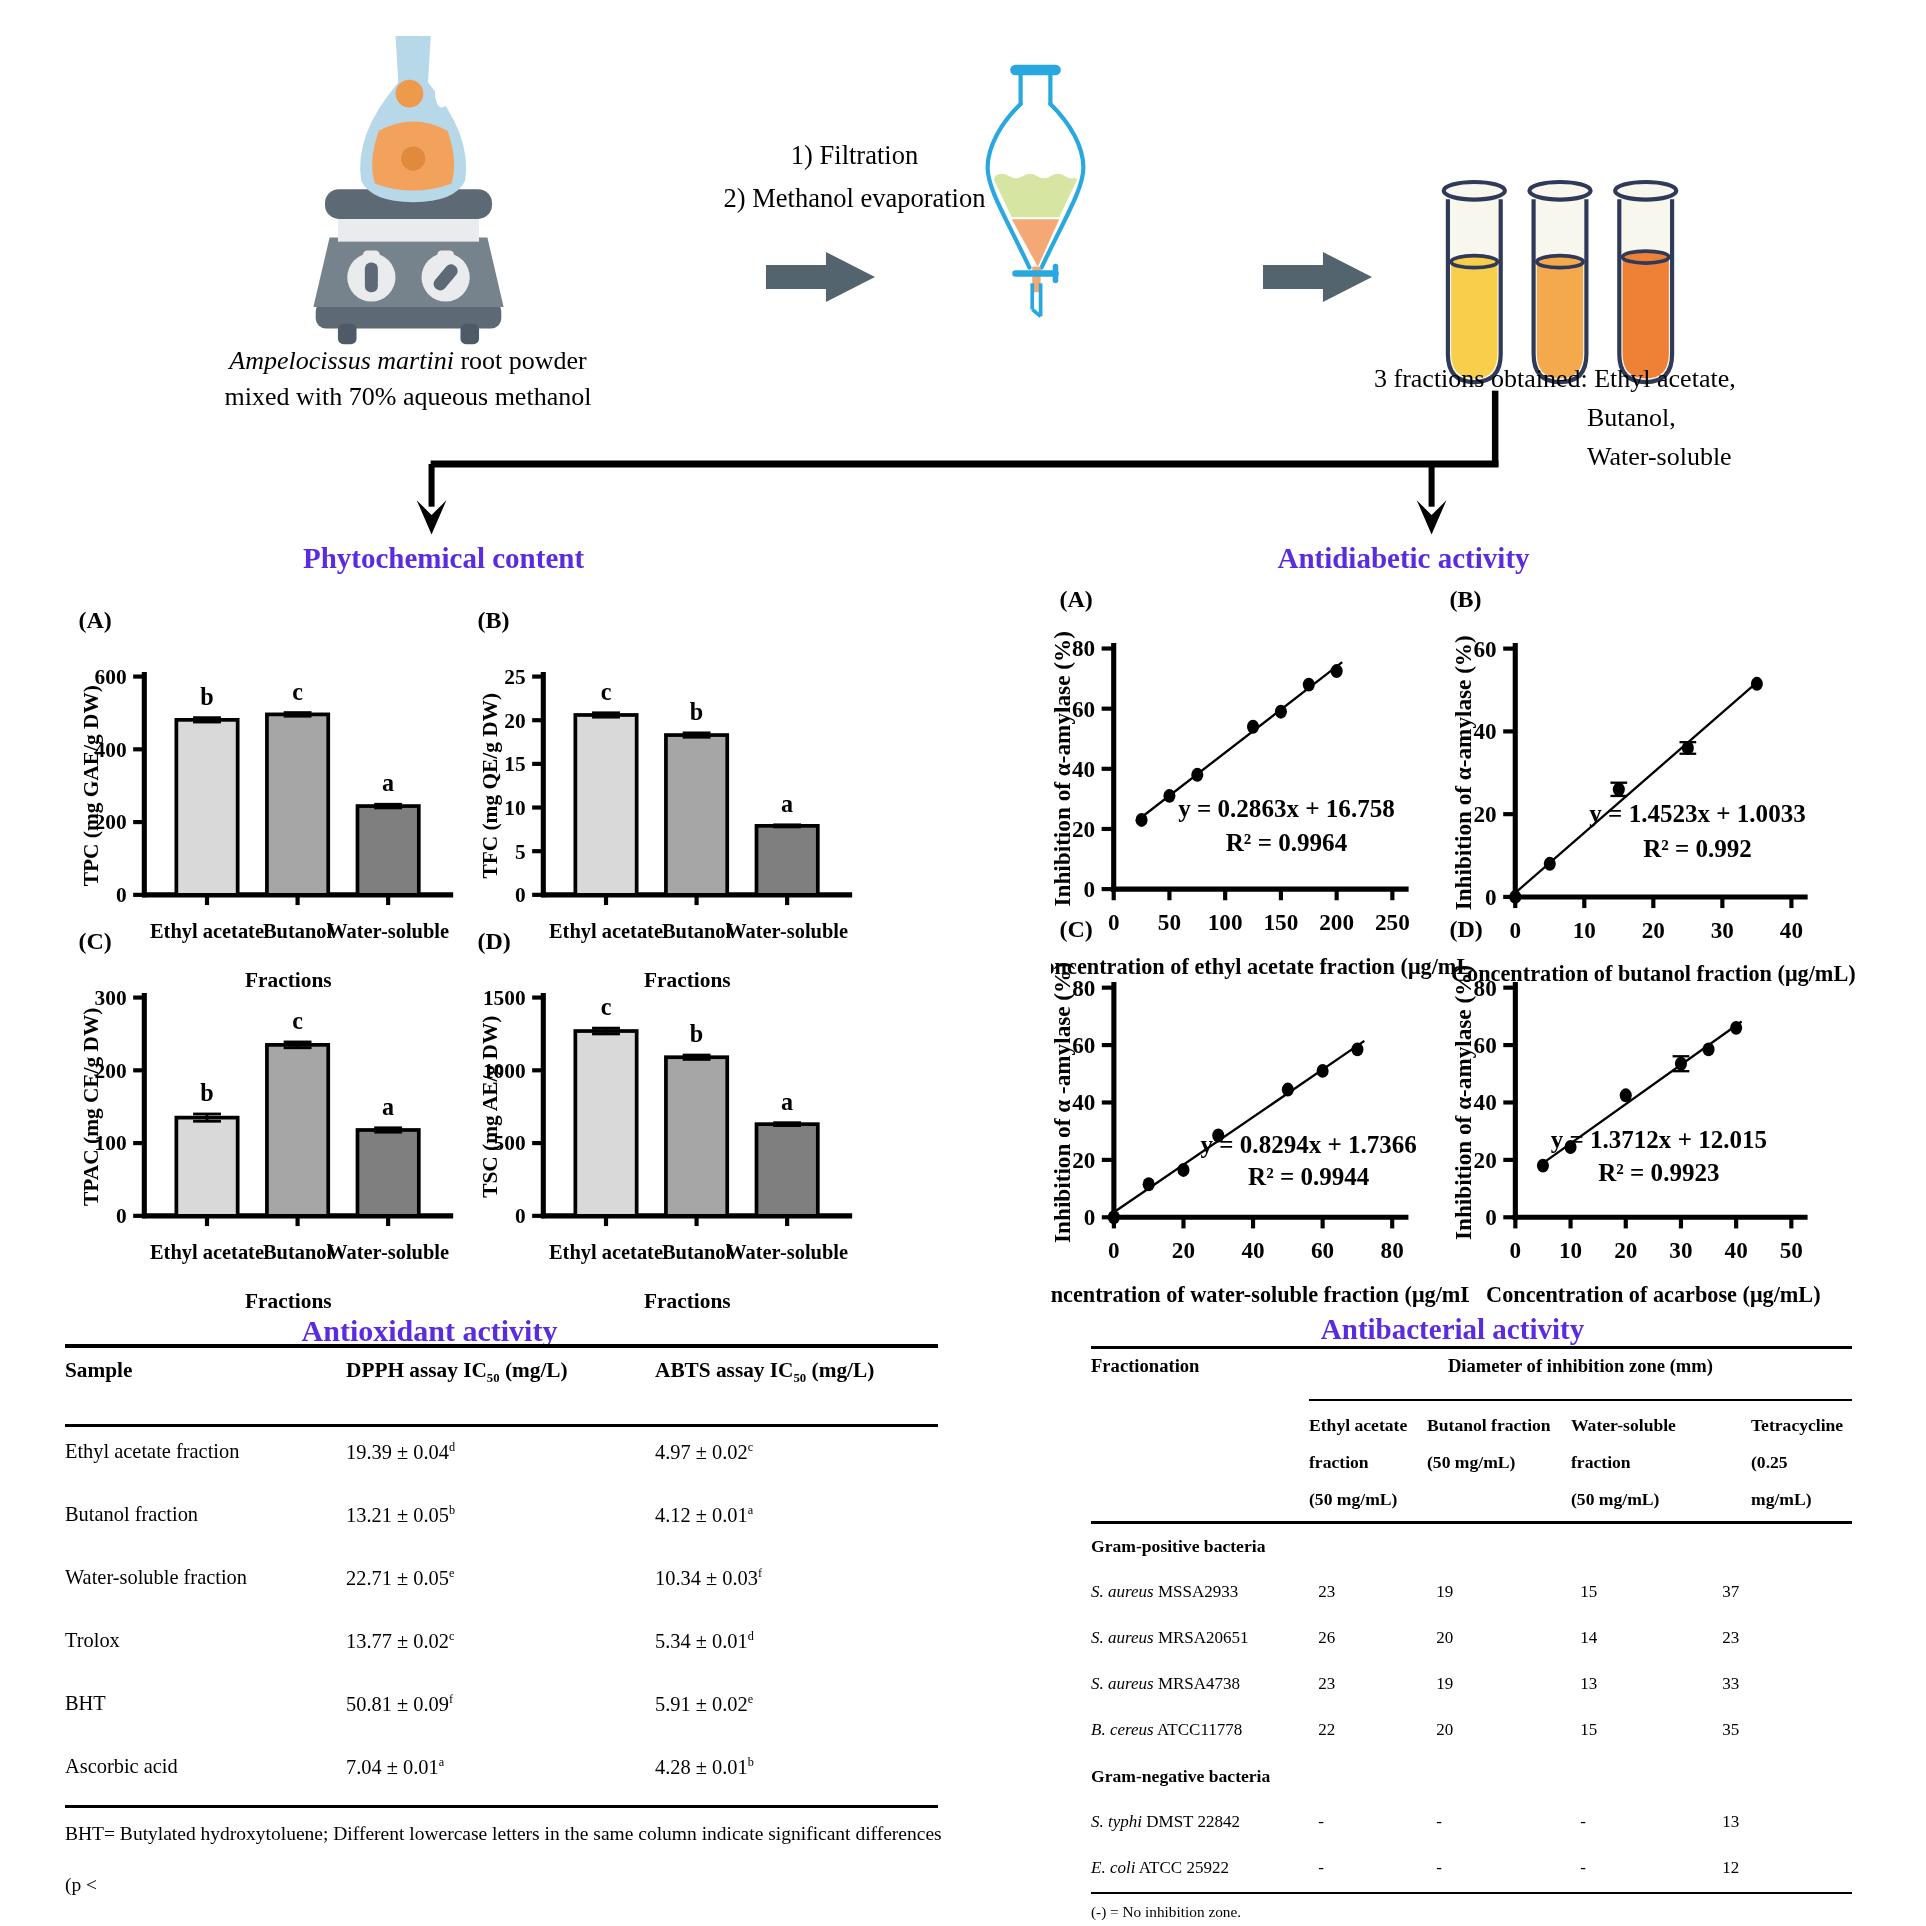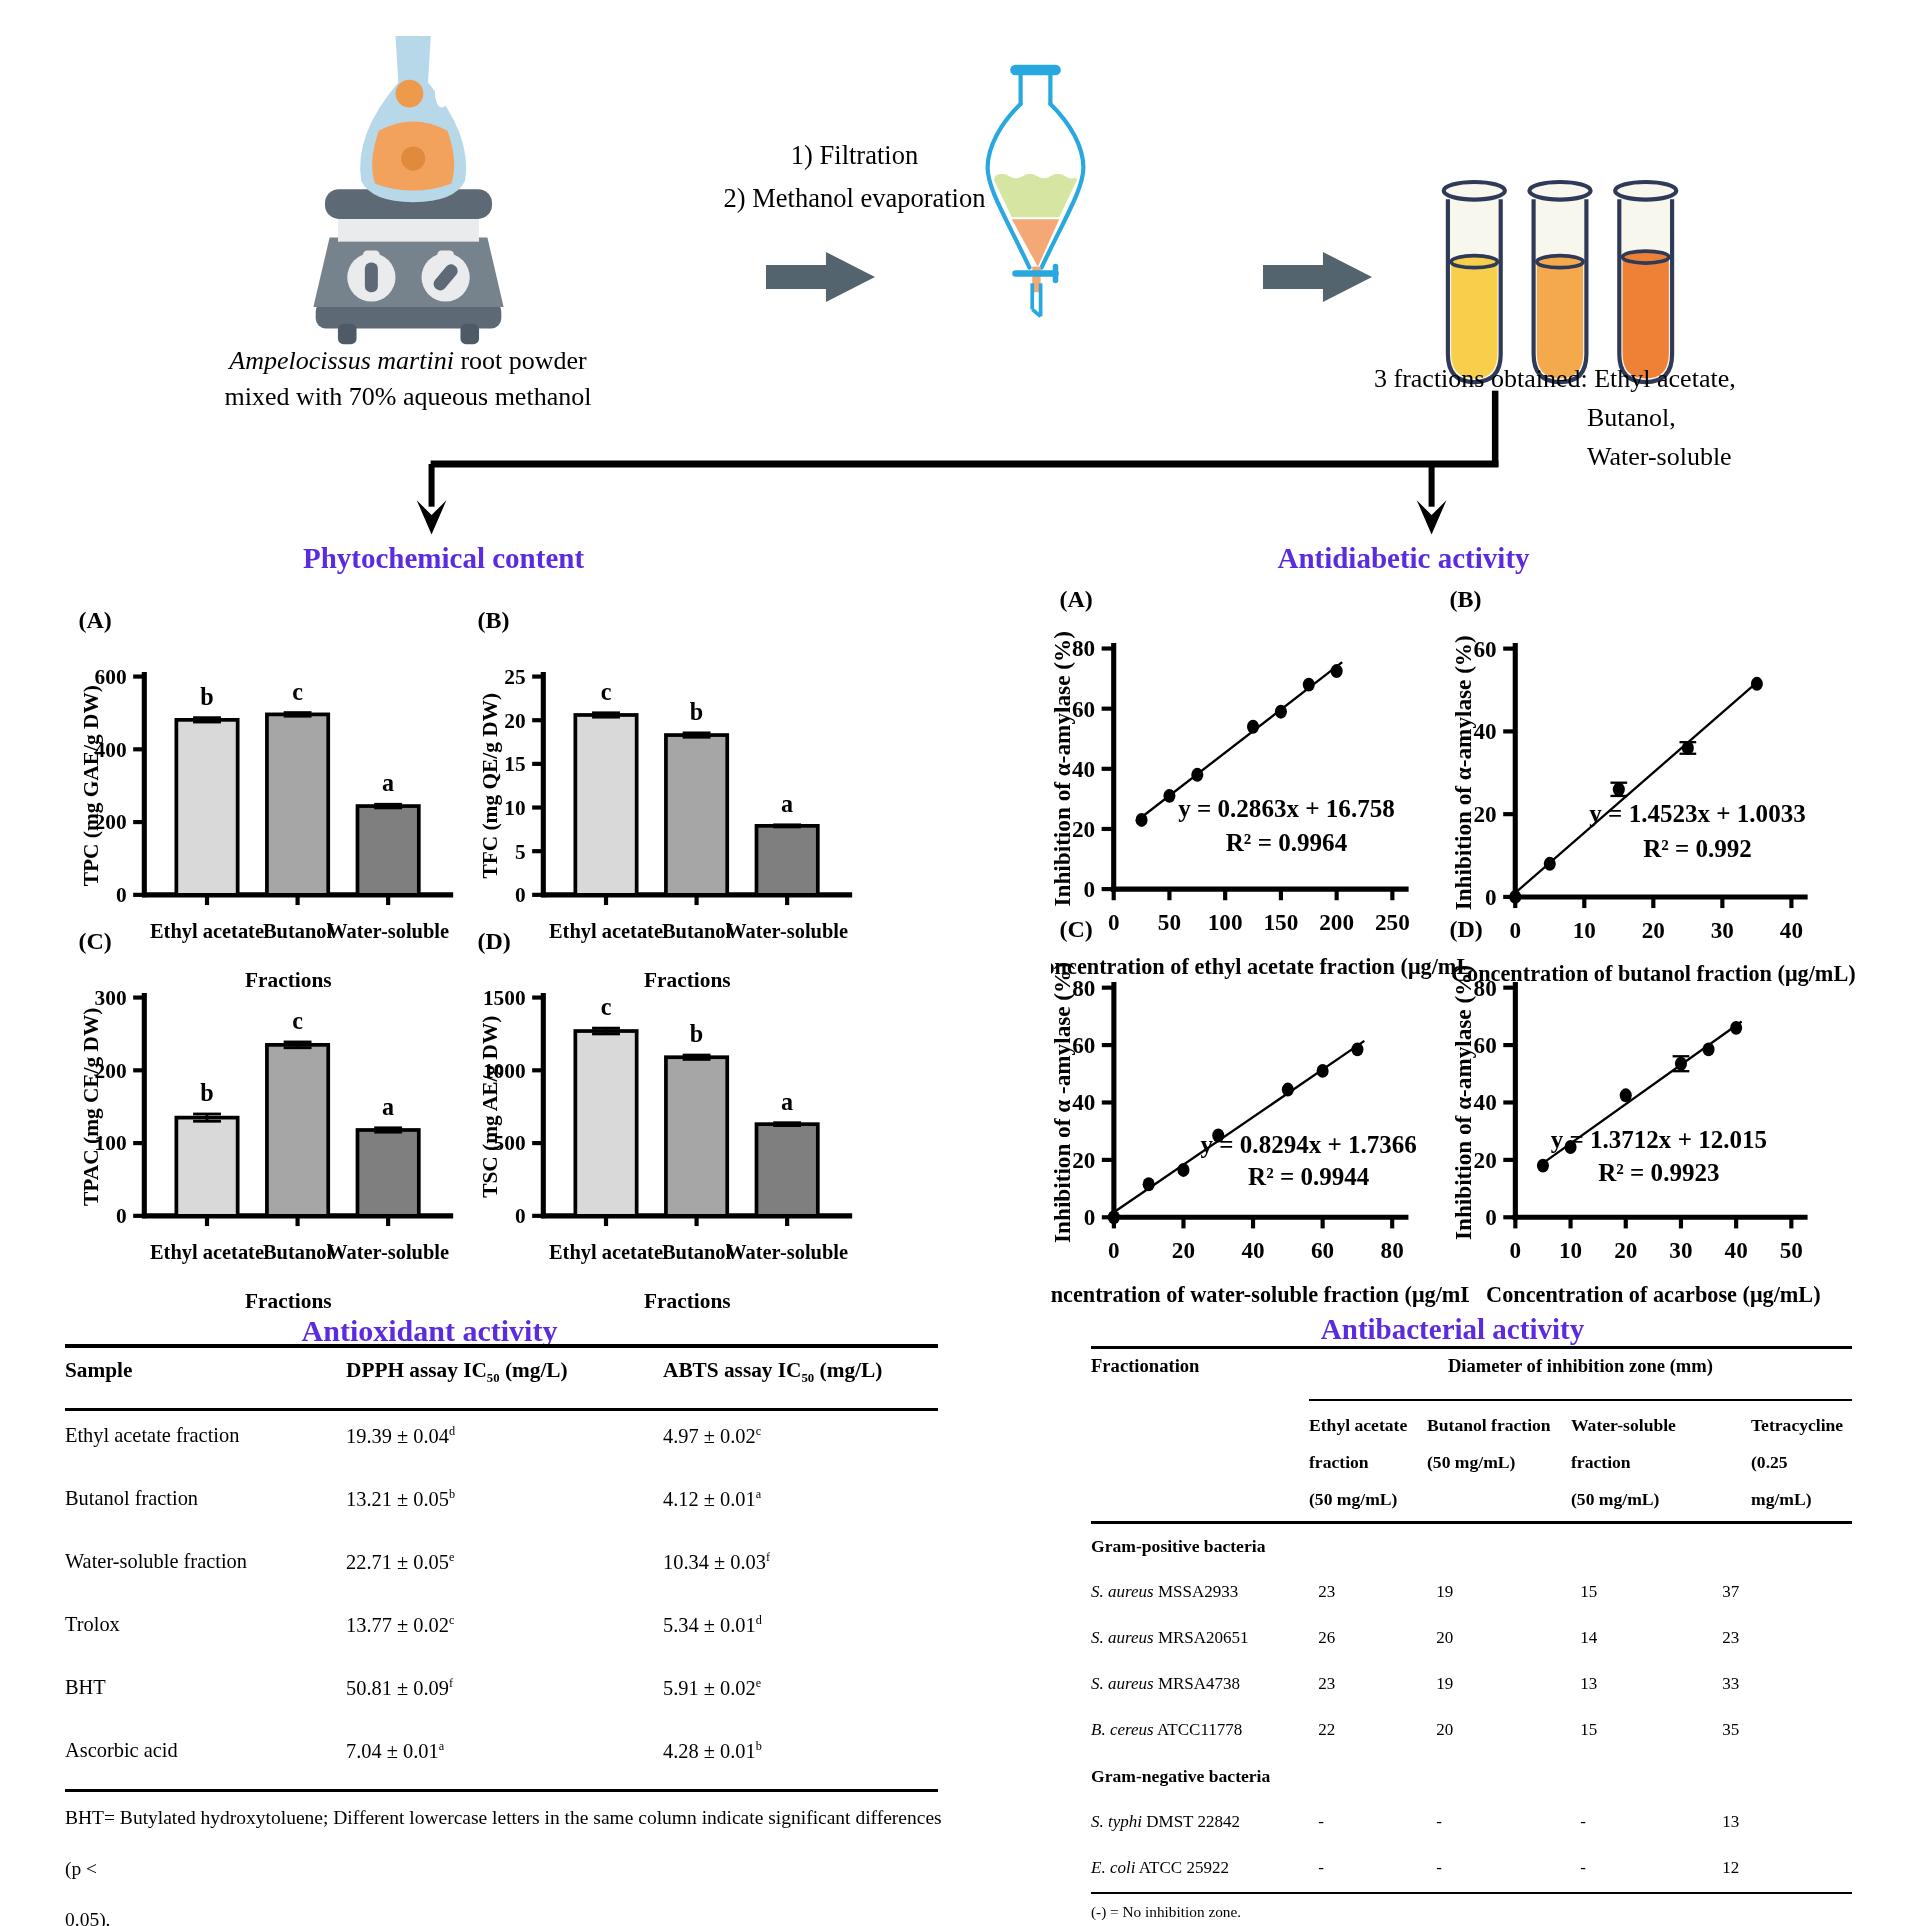--- a/index.html
+++ b/index.html
@@ -10,21 +10,21 @@
   .it{font-style:italic;}
   .cap{font-size:26px;line-height:36px;}
   .steps{font-size:26.5px;line-height:43px;text-align:center;}
   .ptitle{font-weight:bold;color:#5b2be0;font-size:29px;text-align:center;}
   .rule{position:absolute;background:#000;}
   
   .ao-head{display:flex;font-weight:bold;font-size:21.3px;}
   .ao-row{display:flex;font-size:20.4px;height:63px;align-items:flex-start;padding-top:13px;box-sizing:border-box;}
   .ao-c1{width:281px;}
   .ao-c2{width:309px;}
-  .ao-c3{flex:1;margin-left:8px;}
+  .ao-c3{flex:1;}
   sup{font-size:60%;}
   sub{font-size:60%;}
   
   .ab-span-head{font-weight:bold;font-size:18.6px;}
   .ab-colhead{font-weight:bold;font-size:17.6px;line-height:37px;}
   .ab-row{display:flex;font-size:17px;height:46px;align-items:flex-start;padding-top:12px;box-sizing:border-box;justify-content:space-between;}
   .ab-sec{font-weight:bold;font-size:17.6px;height:46px;padding-top:12px;box-sizing:border-box;}
   .ab-name{width:218px;}
   .ab-v1{width:118px;padding-left:9.3px;box-sizing:border-box;}
   .ab-v2{width:144px;padding-left:9.3px;box-sizing:border-box;}
@@ -472,21 +472,21 @@
           <text x="457.5" y="769" font-size="48" font-weight="bold" text-anchor="middle" fill="#000" font-family="Liberation Serif, DejaVu Serif, serif">Concentration of acarbose (μg/mL)</text>
           <text x="65" y="339.5" font-size="50" font-weight="bold" text-anchor="middle" fill="#000" font-family="Liberation Serif, DejaVu Serif, serif" transform="rotate(-90 65 339.5)">Inhibition of α-amylase (%)</text>
         </svg>
       </div>
     </div>
 
   <div class="abs ptitle" style="left:232px;top:1314px;width:395px;font-size:30px">Antioxidant activity</div>
 
   <div class="abs" style="left:65px;top:1344px;width:873px">
     <div class="rule" style="position:static;height:3.7px;width:873px"></div>
-    <div class="ao-head" style="height:60px;padding-top:10.2px;box-sizing:border-box">
+    <div class="ao-head" style="height:76px;padding-top:10.2px;box-sizing:border-box">
       <span class="ao-c1">Sample</span>
       <span class="ao-c2"><span>DPPH assay IC</span><sub>50</sub><span> (mg/L)</span></span>
       <span class="ao-c3"><span>ABTS assay IC</span><sub>50</sub><span> (mg/L)</span></span>
     </div>
     <div class="rule" style="position:static;height:3.2px;width:873px"></div>
     <div id="ao-rows">
         <div class="ao-row">
           <span class="ao-c1">Ethyl acetate fraction</span>
           <span class="ao-c2"><span>19.39 ± 0.04</span><sup>d</sup></span>
           <span class="ao-c3"><span>4.97 ± 0.02</span><sup>c</sup></span>

